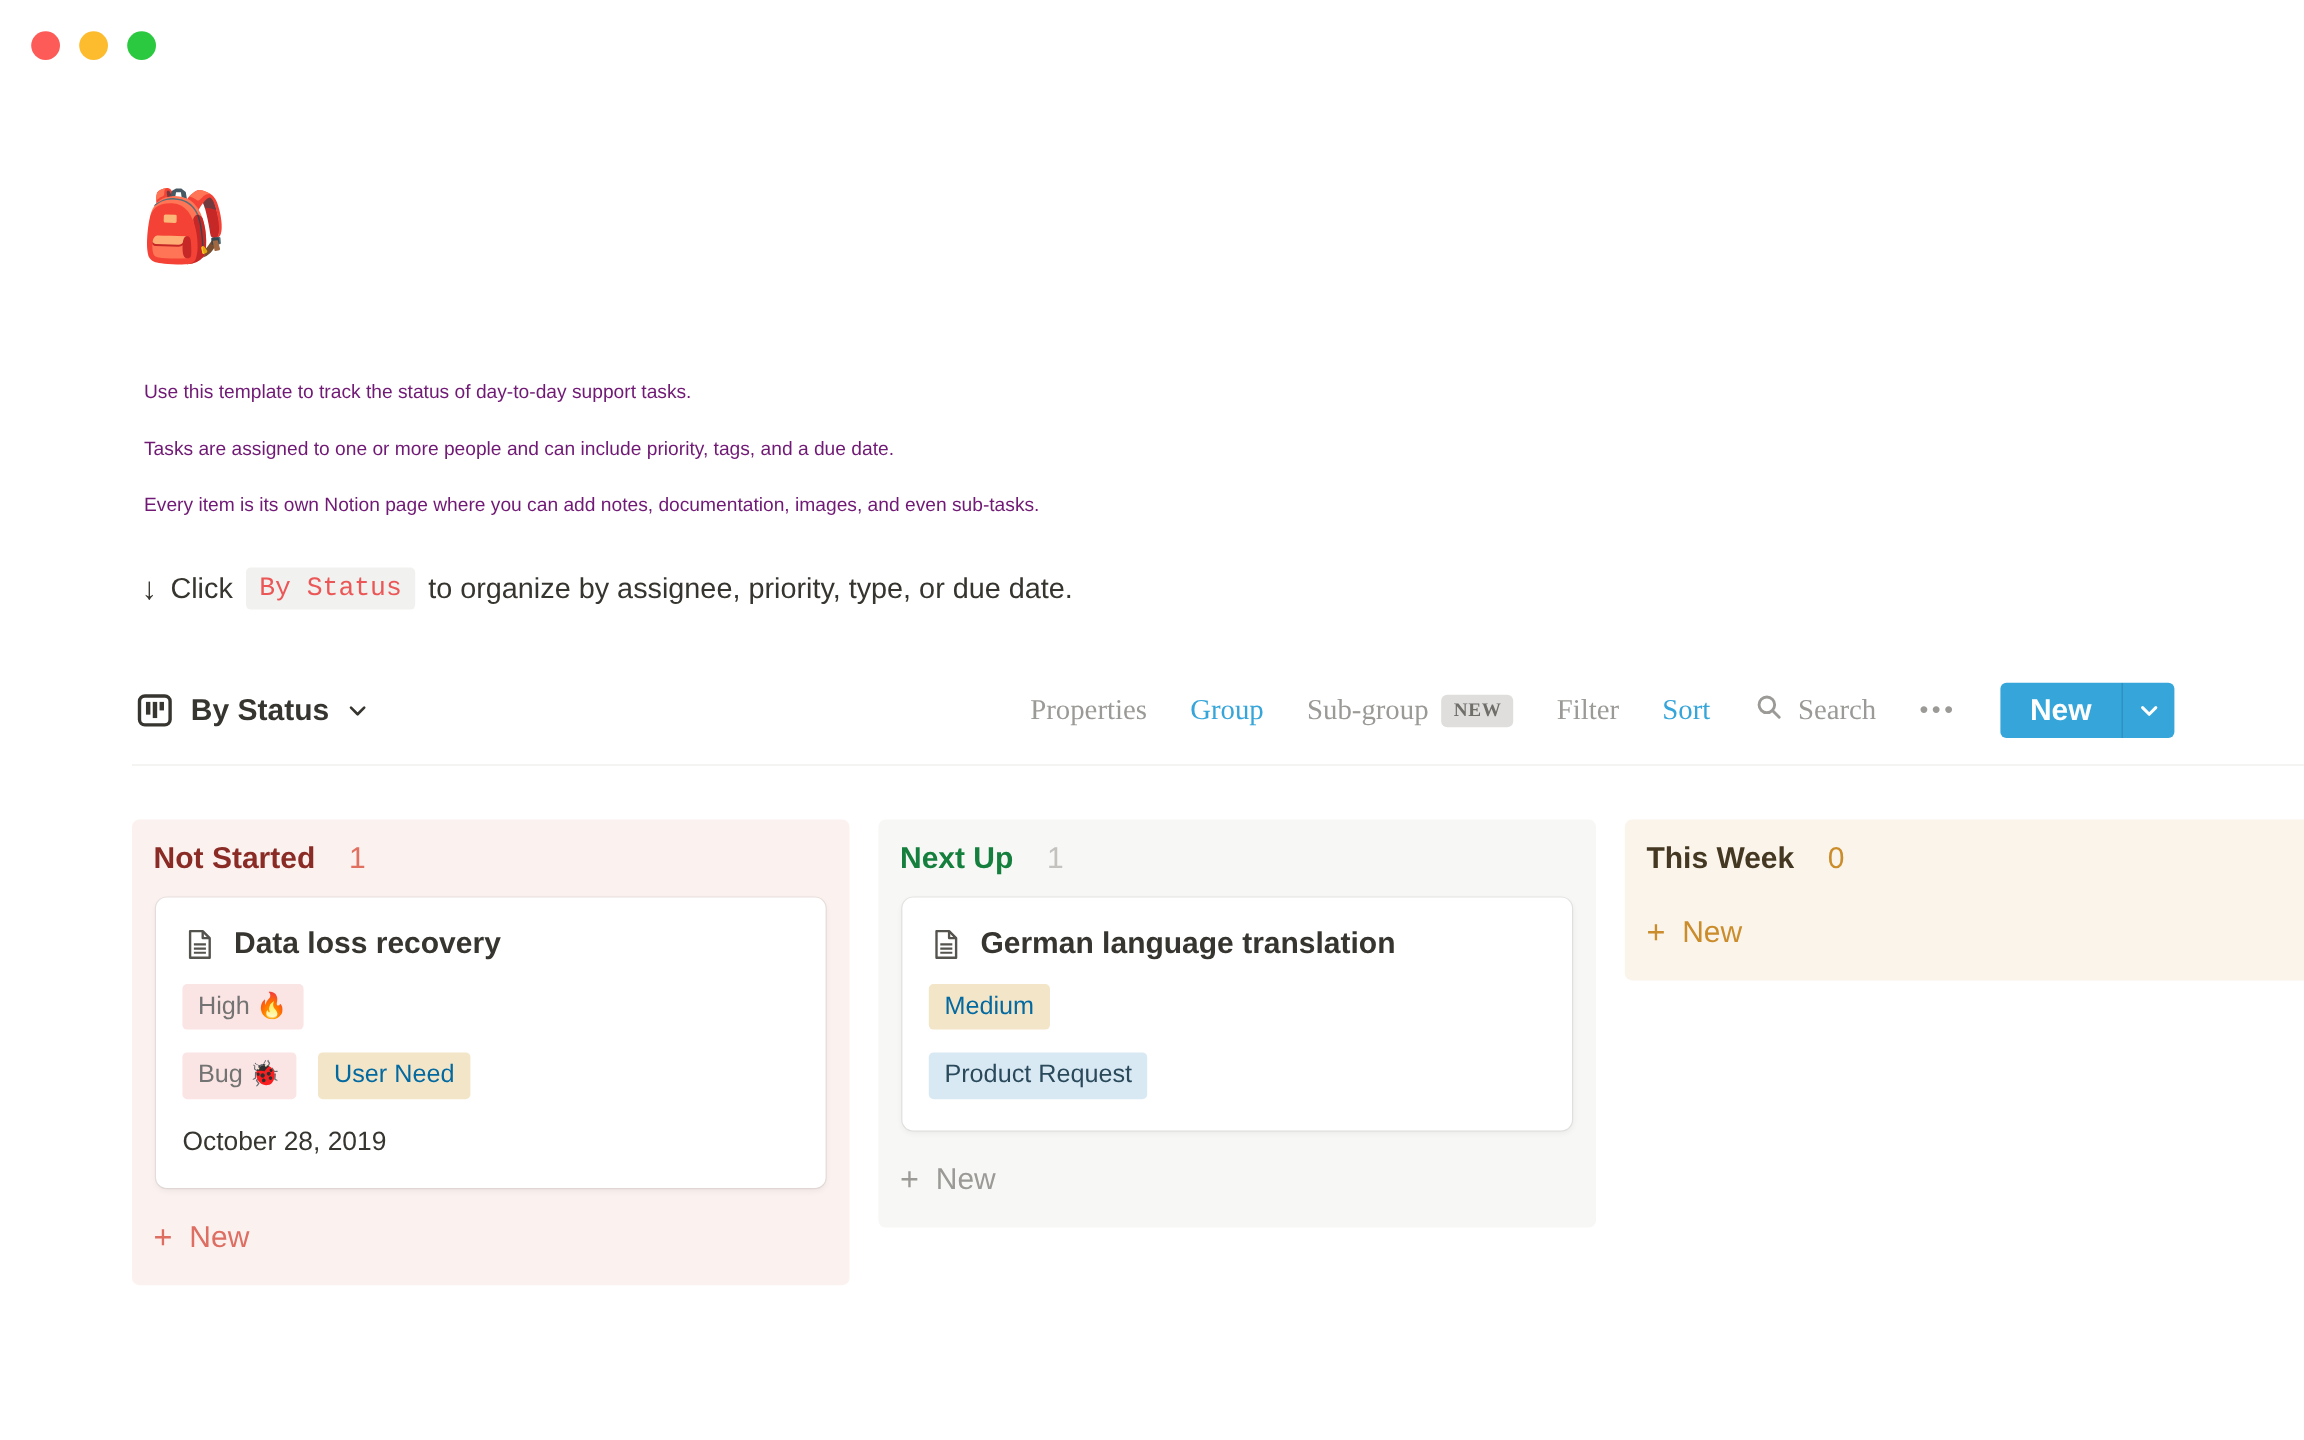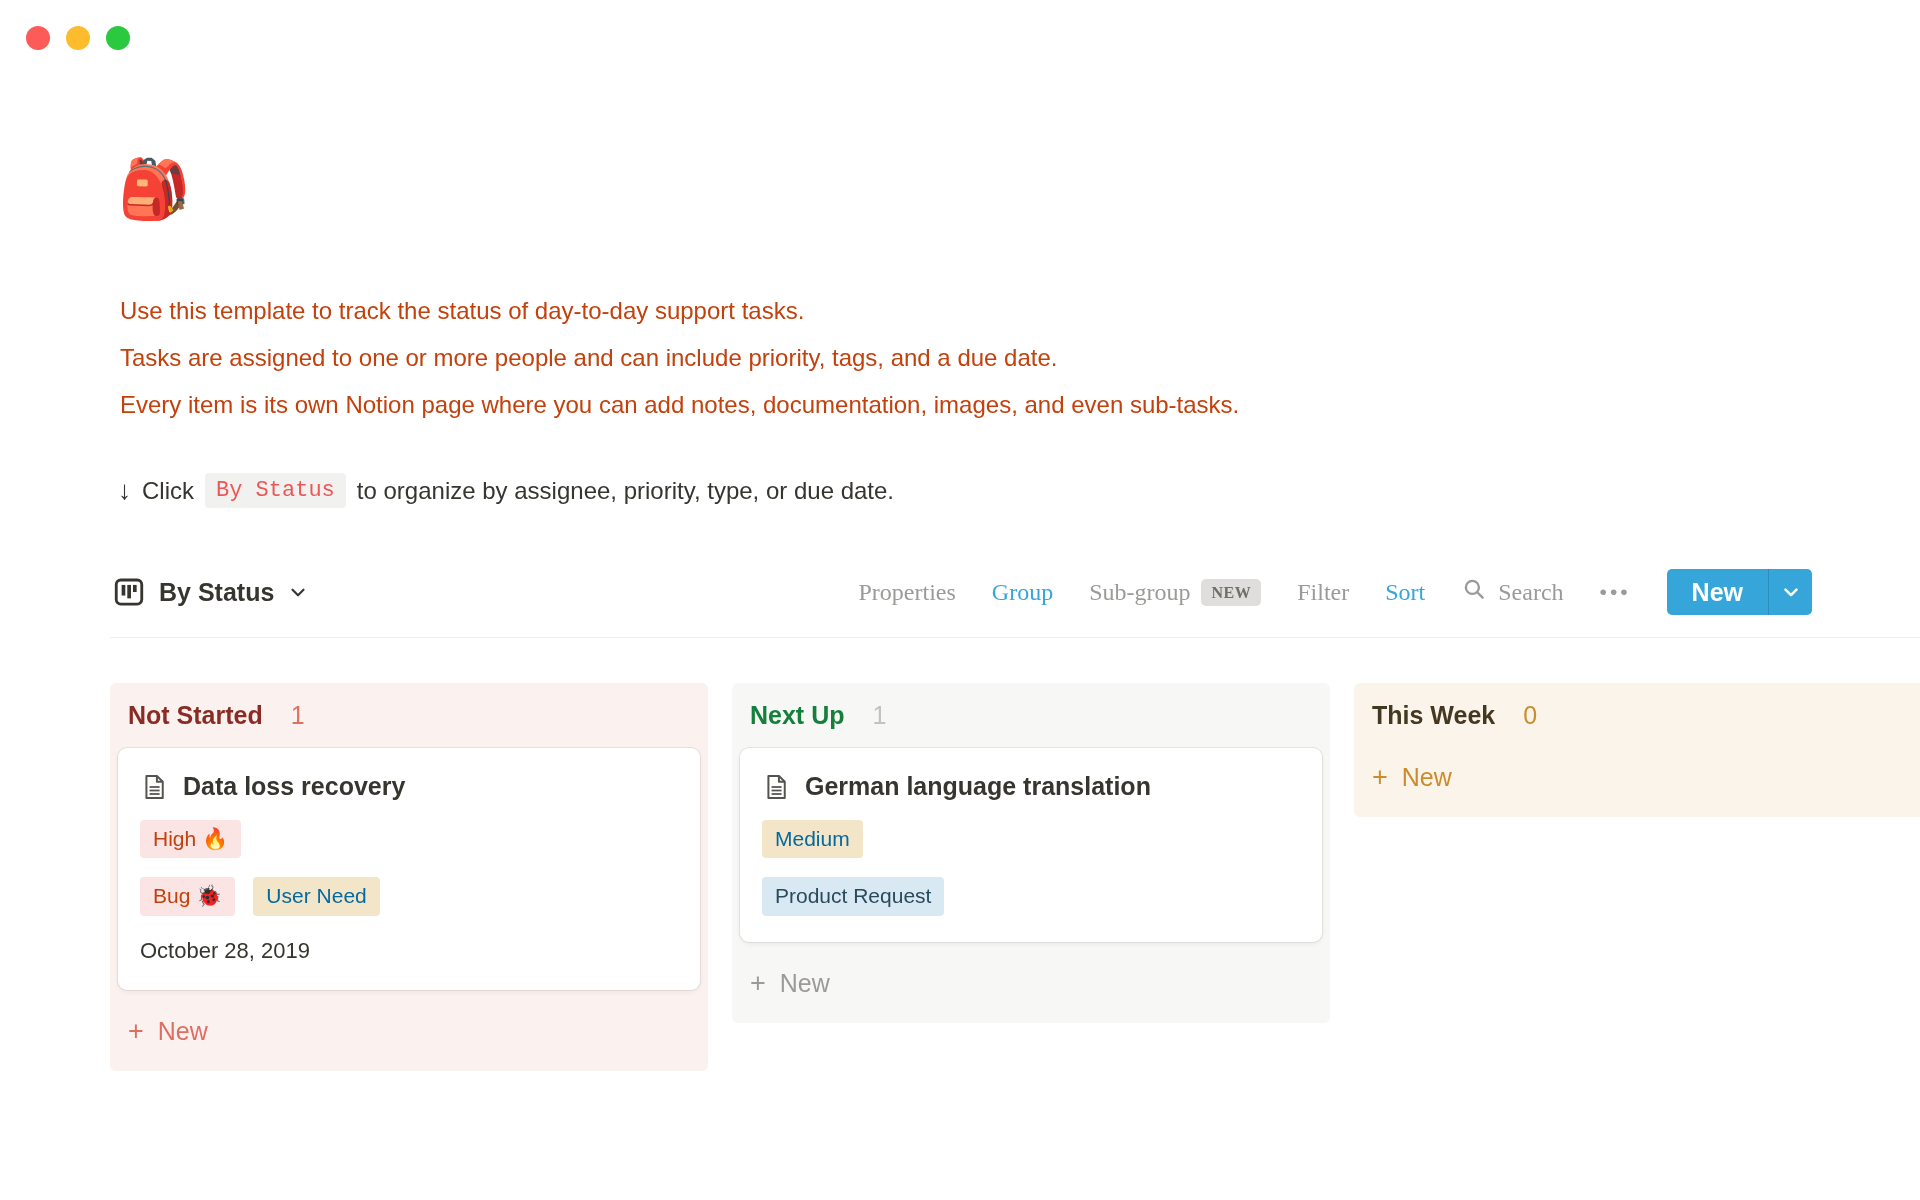--- a/index.html
+++ b/index.html
@@ -11,21 +11,21 @@
   .traffic { position:absolute; top:26px; left:26px; display:flex; gap:16px; }
   .dot { width:24px; height:24px; border-radius:50%; }
   .dot-red { background:#FC5B57; } .dot-yellow { background:#FDBC2E; } .dot-green { background:#2BC93F; }
 
   
   .page-header { position:absolute; left:118px; top:160px; display:flex; align-items:center; gap:24px; }
   .page-emoji { font-size:58px; line-height:1; }
   .page-title { font-size:66px; font-weight:700; letter-spacing:-1.5px; color:#37352F; }
 
   
-  .desc { position:absolute; left:120px; top:287px; font-size:24px; line-height:47px; color:#c2410c; }
+  .desc { position:absolute; left:120px; top:304px; font-size:16px; line-height:47px; color:#701a75; }
 
   
   .callout { position:absolute; left:118px; top:473px; display:flex; align-items:center; gap:11px;
              font-size:24px; color:#37352F; }
   .callout .arrow { font-size:26px; }
   .code-chip { font-family:"Liberation Mono","DejaVu Sans Mono",monospace; font-size:22px;
                color:#EB5757; background:#F1F1EF; padding:5px 11px; border-radius:4px; }
 
   
   .toolbar { position:absolute; left:112px; right:108px; top:566px; height:52px;
@@ -54,28 +54,28 @@
   .col-tan  { background:#FAF4EA; }
   .col-header { display:flex; align-items:center; gap:28px; padding:12px 12px 16px; font-size:25px; font-weight:700; }
   .col-red  .col-name { color:#8A2C25; }
   .col-gray .col-name { color:#15803d; }
   .col-tan  .col-name { color:#453822; }
   .col-count { font-weight:400; }
   .col-red  .col-count { color:#E0705F; }
   .col-gray .col-count { color:#C3C2BF; }
   .col-tan  .col-count { color:#CB8C2B; }
 
-  .card { background:#ffffff; border-radius:9px; margin:2px 2px 14px;
+  .card { background:#ffffff; border-radius:9px; margin:2px 14px 14px;
           box-shadow:0 0 0 1px rgba(15,15,15,0.07), 0 2px 5px rgba(15,15,15,0.06);
           padding:24px 22px 26px; cursor:default; }
   .card-title { display:flex; align-items:center; gap:15px; font-size:25px; font-weight:700; color:#37352F; }
   .card-title svg { flex:0 0 auto; display:block; }
   .tag-row { display:flex; gap:18px; margin-top:19px; }
   .tag { font-size:21px; padding:6px 13px; border-radius:4px; line-height:1.25; white-space:nowrap; }
-  .tag-red  { background:#FBE4E4; color:#c2410c; }
+  .tag-red  { background:#FBE4E4; color:#737373; }
   .tag-tan  { background:#F3E5C7; color:#0369a1; }
   .tag-blue { background:#D9E9F3; color:#2A4A5C; }
   .card-date { margin-top:22px; font-size:22px; color:#37352F; }
 
   .col-new { display:flex; align-items:center; gap:14px; padding:12px 12px; font-size:25px; cursor:default; }
   .col-new .plus { font-size:27px; font-weight:400; }
   .col-red  .col-new { color:#DF6E62; }
   .col-gray .col-new { color:#9B9A97; }
   .col-tan  .col-new { color:#CB8C2B; margin-top:4px; }
   .col-gray .col-new { margin-top:8px; }

